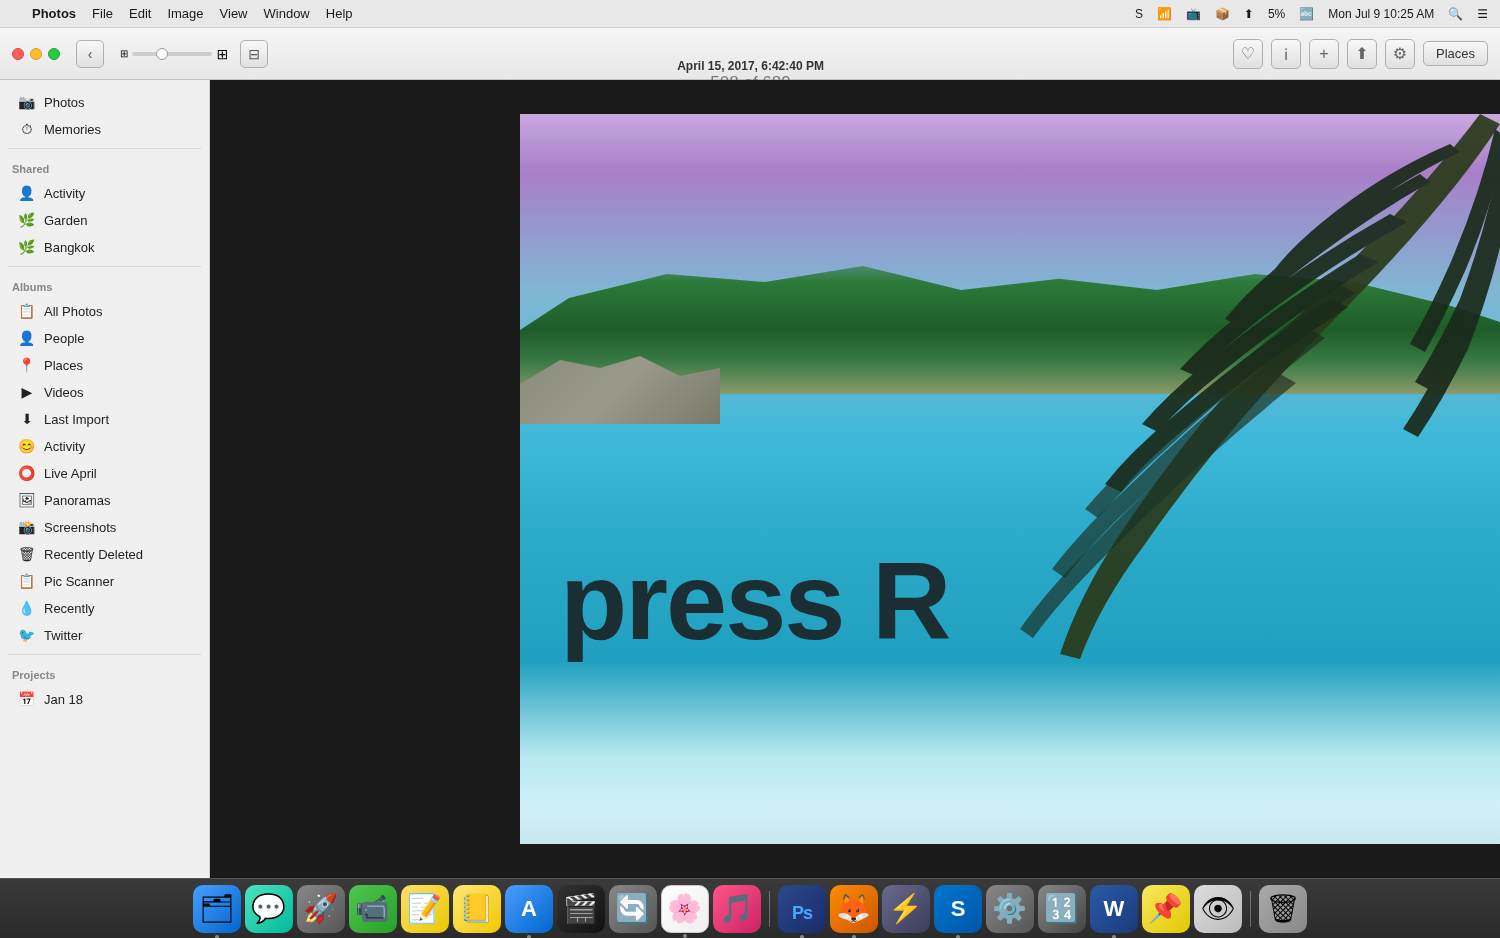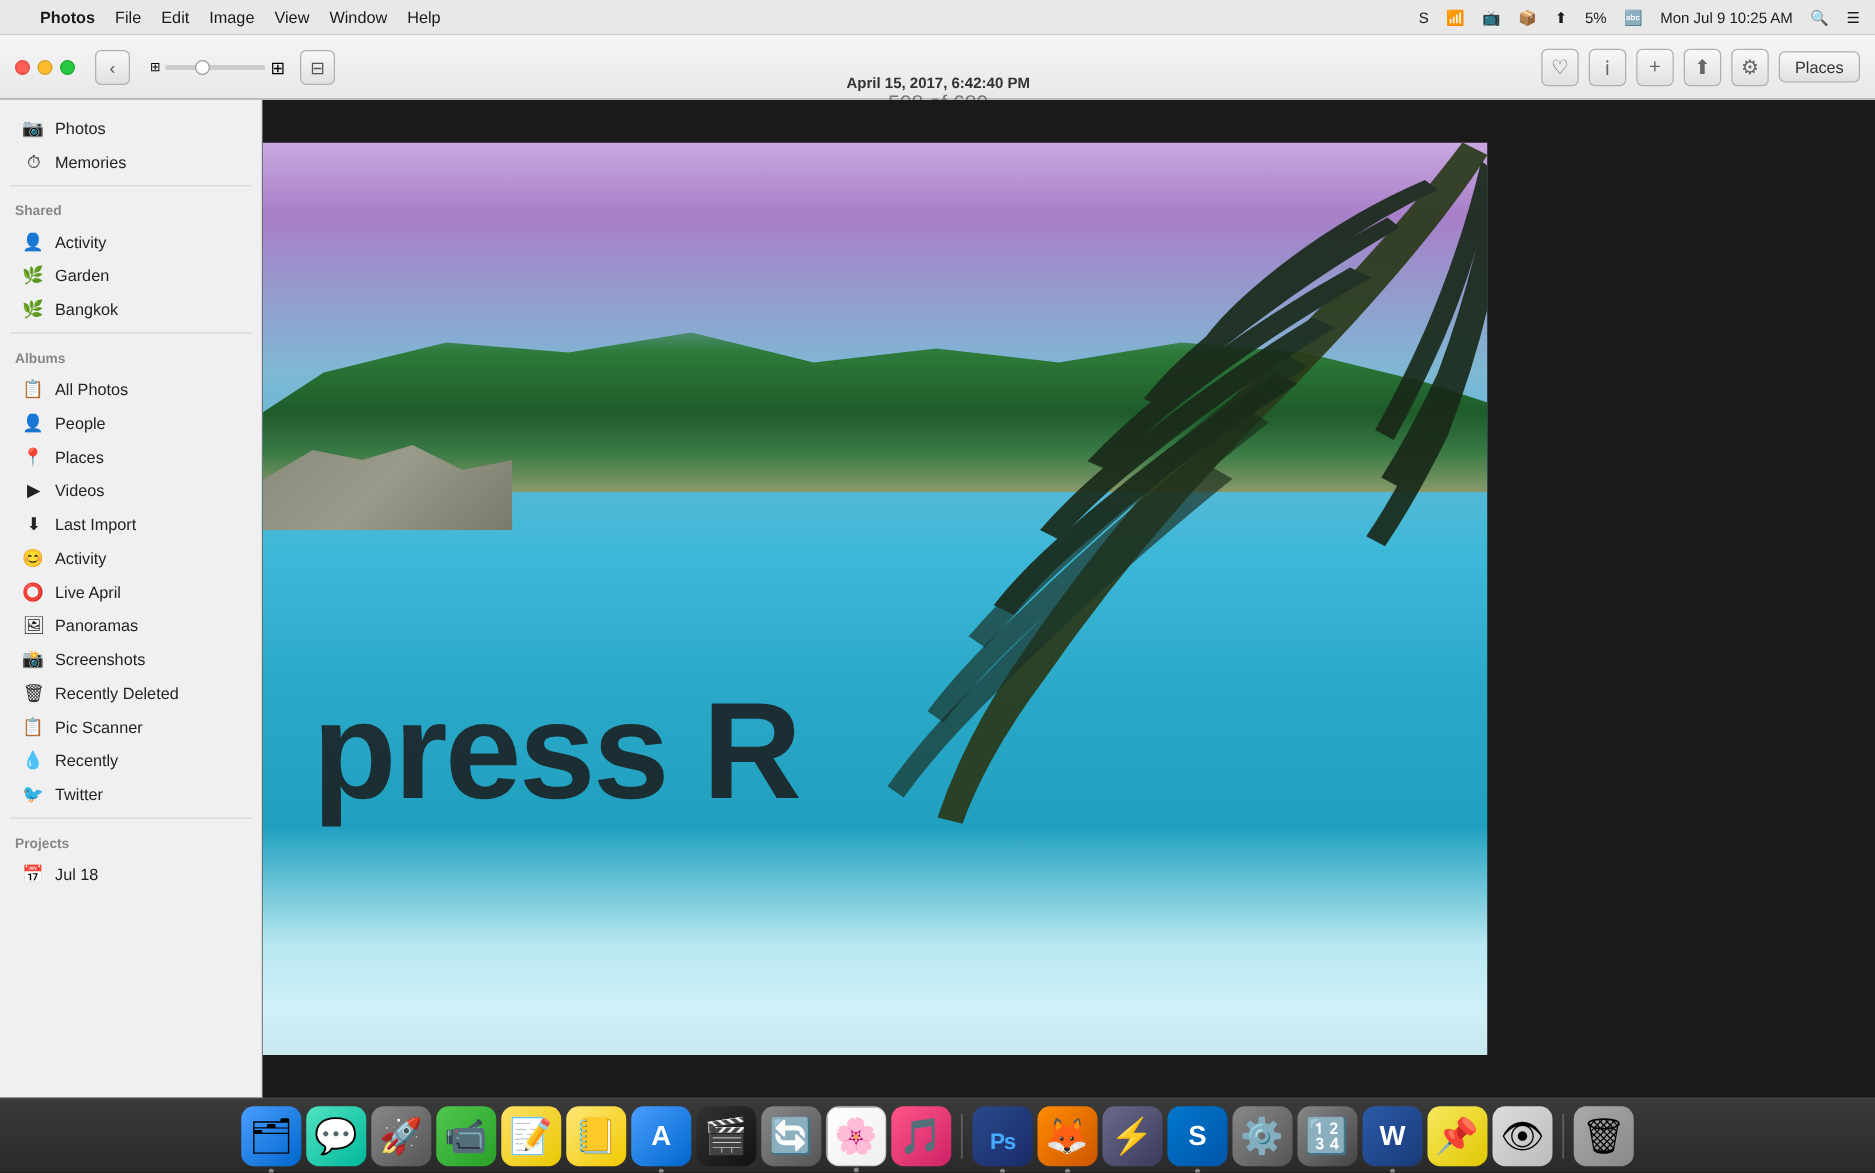--- a/index.html
+++ b/index.html
@@ -73,21 +73,21 @@
       padding: 4px 12px; font-size: 13px; color: #222;
       cursor: pointer; border-radius: 6px; margin: 1px 6px;
     }
     .sidebar-icon { width: 18px; height: 18px; display: flex; align-items: center; justify-content: center; font-size: 14px; flex-shrink: 0; }
     .sidebar-divider { height: 1px; background: #d8d8d8; margin: 6px 8px; }
 
     
     .photo-view {
       flex: 1; height: 100%;
       background: #1a1a1a;
-      display: flex; align-items: center; justify-content: flex-start;
+      display: flex; align-items: center; justify-content: flex-end;
       overflow: hidden; position: relative;
     }
     .photo-container {
       width: 980px; height: 730px;
       position: relative; overflow: hidden;
     }
 
     
     .beach-photo {
       width: 100%; height: 100%; position: relative;
@@ -302,21 +302,21 @@
     </div>
     <div class="sidebar-item">
       <span class="sidebar-icon">🐦</span>
       <span>Twitter</span>
     </div>
 
     <div class="sidebar-divider"></div>
     <div class="sidebar-section-label">Projects</div>
     <div class="sidebar-item">
       <span class="sidebar-icon">📅</span>
-      <span>Jul 18</span>
+      <span>Jan 18</span>
     </div>
   </div>
 
   <div class="photo-view">
     <div class="photo-container">
       <div class="beach-photo">
 
         <div class="beach-overlay-island"></div>
         <div class="beach-rocks"></div>
 

